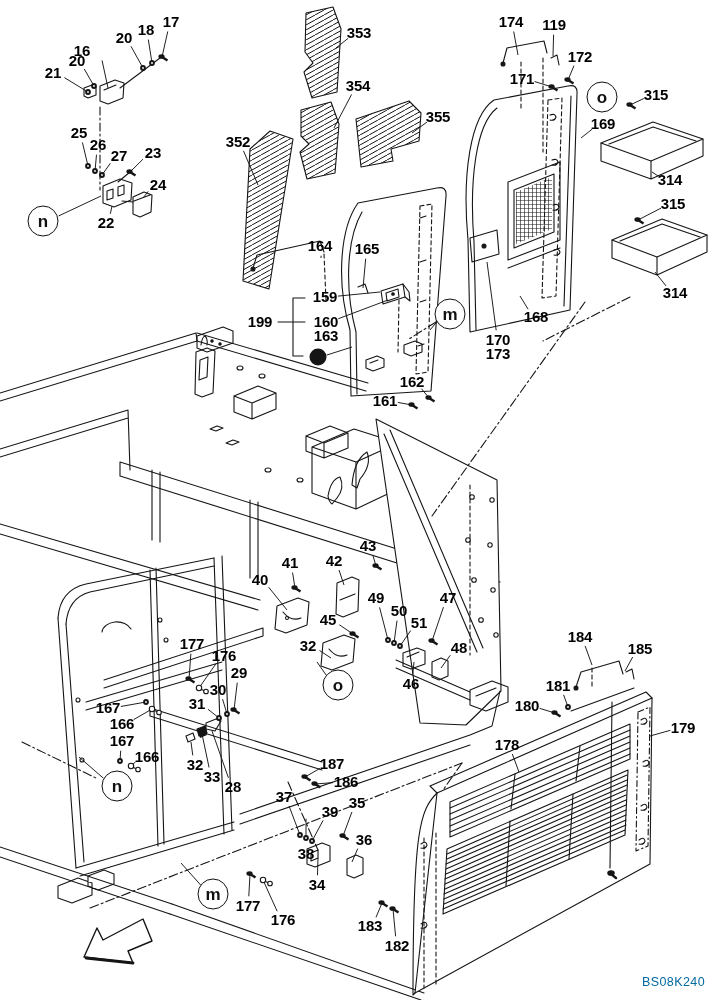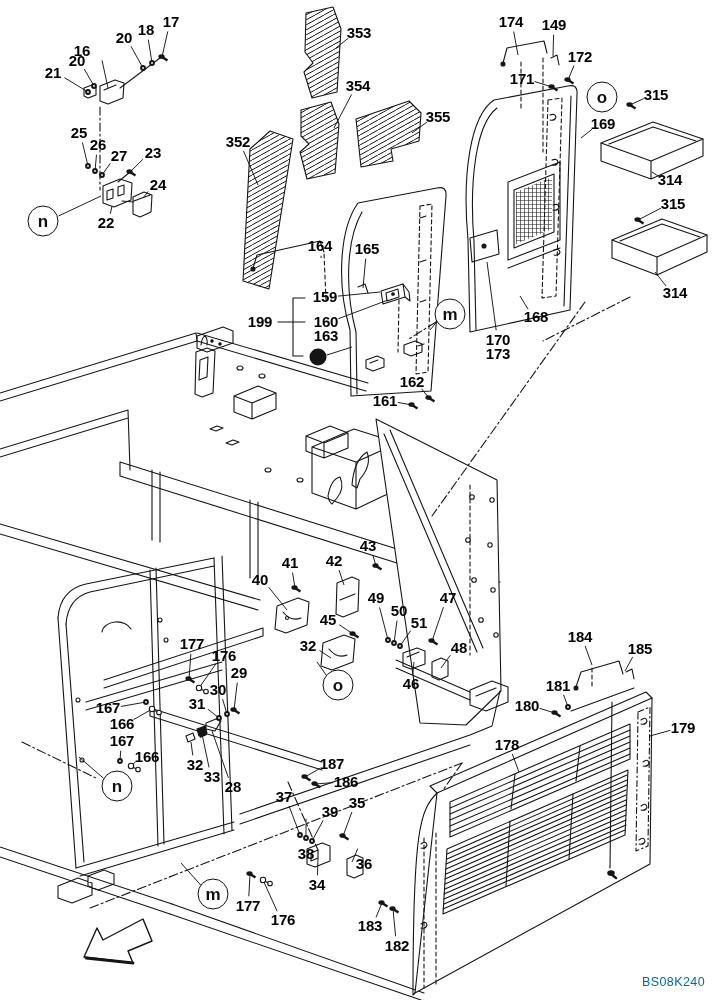--- a/index.html
+++ b/index.html
@@ -384,21 +384,21 @@
       <span class="callout" style="left: 98px; top: 145px;">26</span>
       <span class="callout" style="left: 119px; top: 156px;">27</span>
       <span class="callout" style="left: 153px; top: 153px;">23</span>
       <span class="callout" style="left: 158px; top: 185px;">24</span>
       <span class="callout" style="left: 106px; top: 223px;">22</span>
       <span class="callout" style="left: 359px; top: 33px;">353</span>
       <span class="callout" style="left: 358px; top: 86px;">354</span>
       <span class="callout" style="left: 238px; top: 142px;">352</span>
       <span class="callout" style="left: 438px; top: 117px;">355</span>
       <span class="callout" style="left: 511px; top: 22px;">174</span>
-      <span class="callout" style="left: 554px; top: 25px;">149</span>
+      <span class="callout" style="left: 554px; top: 25px;">119</span>
       <span class="callout" style="left: 580px; top: 57px;">172</span>
       <span class="callout" style="left: 522px; top: 79px;">171</span>
       <span class="callout" style="left: 603px; top: 124px;">169</span>
       <span class="callout" style="left: 656px; top: 95px;">315</span>
       <span class="callout" style="left: 670px; top: 180px;">314</span>
       <span class="callout" style="left: 673px; top: 204px;">315</span>
       <span class="callout" style="left: 675px; top: 293px;">314</span>
       <span class="callout" style="left: 536px; top: 317px;">168</span>
       <span class="callout" style="left: 498px; top: 340px;">170</span>
       <span class="callout" style="left: 498px; top: 354px;">173</span>
@@ -433,21 +433,21 @@
       <span class="callout" style="left: 147px; top: 757px;">166</span>
       <span class="callout" style="left: 195px; top: 765px;">32</span>
       <span class="callout" style="left: 212px; top: 777px;">33</span>
       <span class="callout" style="left: 233px; top: 787px;">28</span>
       <span class="callout" style="left: 332px; top: 764px;">187</span>
       <span class="callout" style="left: 346px; top: 782px;">186</span>
       <span class="callout" style="left: 284px; top: 797px;">37</span>
       <span class="callout" style="left: 306px; top: 809px; margin-top: 45px;">38</span>
       <span class="callout" style="left: 330px; top: 812px;">39</span>
       <span class="callout" style="left: 357px; top: 803px;">35</span>
-      <span class="callout" style="left: 364px; top: 840px; margin-top: 24px;">36</span>
+      <span class="callout" style="left: 364px; top: 840px;">36</span>
       <span class="callout" style="left: 317px; top: 885px;">34</span>
       <span class="callout" style="left: 248px; top: 906px;">177</span>
       <span class="callout" style="left: 283px; top: 920px;">176</span>
       <span class="callout" style="left: 580px; top: 637px;">184</span>
       <span class="callout" style="left: 640px; top: 649px;">185</span>
       <span class="callout" style="left: 558px; top: 686px;">181</span>
       <span class="callout" style="left: 527px; top: 706px;">180</span>
       <span class="callout" style="left: 507px; top: 745px;">178</span>
       <span class="callout" style="left: 683px; top: 728px;">179</span>
       <span class="callout" style="left: 370px; top: 926px;">183</span>

